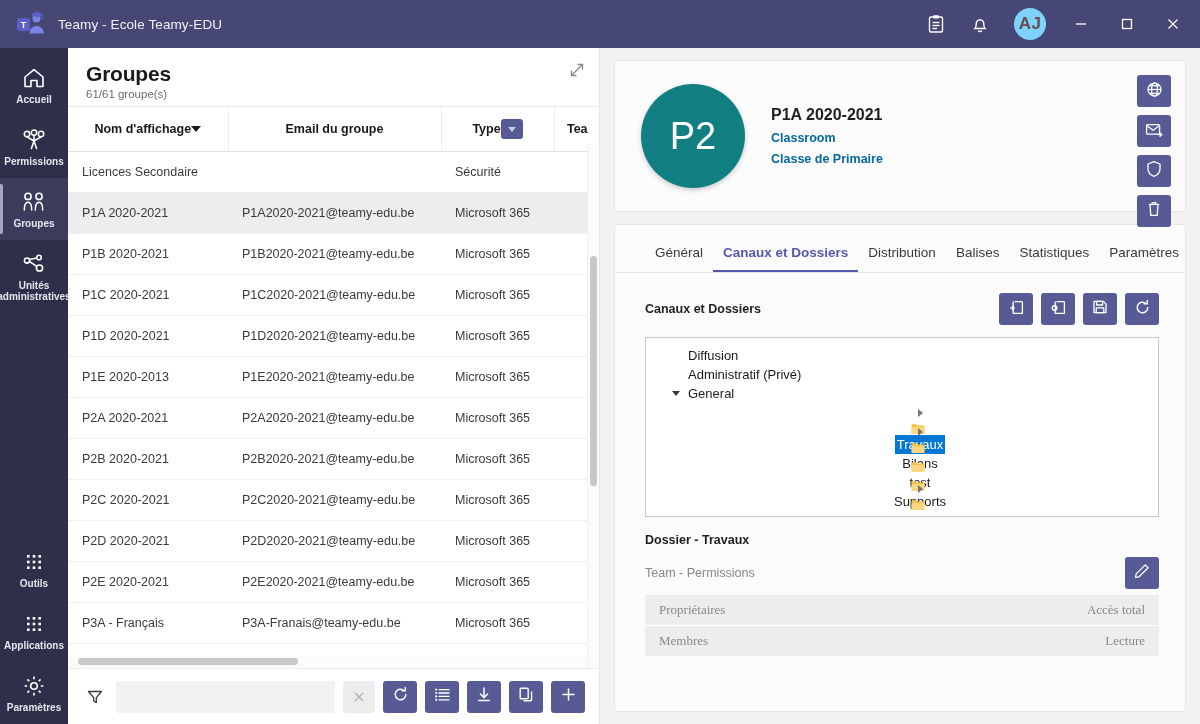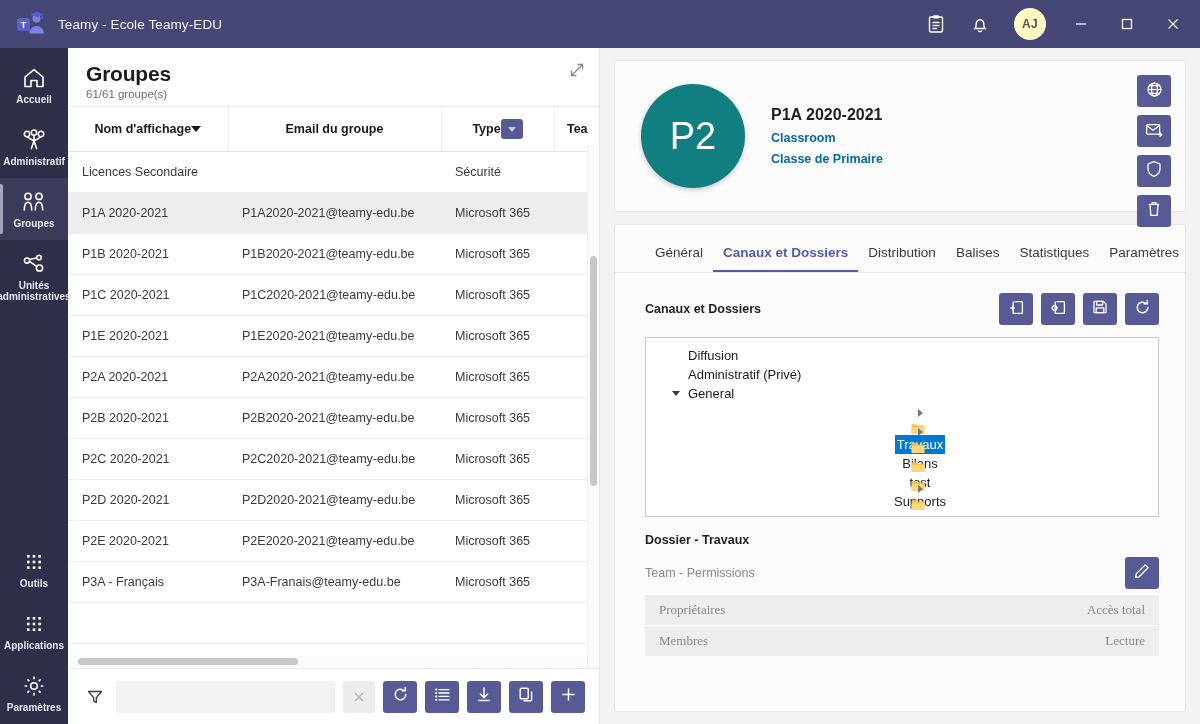--- a/index.html
+++ b/index.html
@@ -29,23 +29,23 @@
     font-size: 13.5px; color: #f2f2f4; margin-left: 10px; letter-spacing: .1px;
     white-space: nowrap;
   }
   .tb-spacer { flex: 1 1 auto; }
   .tb-icon {
     width: 44px; height: 48px; display:flex; align-items:center; justify-content:center;
     cursor: pointer;
   }
   .tb-avatar {
     width: 32px; height: 32px; border-radius: 50%;
-    background: #fef9c3; color: #6b4a52;
+    background: #7dd3fc; color: #6b4a52;
     display:flex; align-items:center; justify-content:center;
-    font-size: 12px; font-weight: 700; margin: 0 12px;
+    font-size: 17px; font-weight: 700; margin: 0 12px;
     letter-spacing: .3px;
   }
   .winbtn {
     width: 46px; height: 48px; display:flex; align-items:center; justify-content:center;
     cursor: pointer;
   }
   .winbtn:last-child { margin-right: 4px; }
 
   
   .body { flex: 1 1 auto; display: flex; min-height: 0; }
@@ -309,21 +309,21 @@
       <div class="rail-item">
         <div class="rail-ic">
           <svg width="26" height="22" viewBox="0 0 26 22" fill="none" stroke="#ffffff" stroke-width="1.55" stroke-linecap="round">
             <circle cx="6" cy="5" r="2.7"></circle>
               <circle cx="13" cy="3.6" r="2.7"></circle>
               <circle cx="20" cy="5" r="2.7"></circle>
             <path d="M13 6.4 V12 M6 7.8 L13 12 M20 7.8 L13 12"></path>
             <path d="M10.4 19.6 L13 12 L15.6 19.6"></path>
           </svg>
         </div>
-        <div class="rail-lb">Administratif</div>
+        <div class="rail-lb">Permissions</div>
       </div>
 
       <div class="rail-item active">
         <div class="rail-ic">
           <svg width="26" height="22" viewBox="0 0 26 22" fill="none" stroke="#ffffff" stroke-width="1.55" stroke-linecap="round">
             <circle cx="7" cy="5.4" r="3.1"></circle>
               <circle cx="18" cy="5.4" r="3.1"></circle>
             <path d="M3.3 19 C3.3 13.8 5 11.2 7 11.2 C9 11.2 10.7 13.8 10.7 19"></path>
             <path d="M14.3 19 C14.3 13.8 16 11.2 18 11.2 C20 11.2 21.7 13.8 21.7 19"></path>
           </svg>
@@ -453,21 +453,27 @@
                 <td class="c3">Microsoft 365</td>
                 <td class="c4"></td>
               </tr>
               <tr>
                 <td class="c1">P1C 2020-2021</td>
                 <td class="c2">P1C2020-2021@teamy-edu.be</td>
                 <td class="c3">Microsoft 365</td>
                 <td class="c4"></td>
               </tr>
               <tr>
-                <td class="c1">P1E 2020-2021</td>
+                <td class="c1">P1D 2020-2021</td>
+                <td class="c2">P1D2020-2021@teamy-edu.be</td>
+                <td class="c3">Microsoft 365</td>
+                <td class="c4"></td>
+              </tr>
+              <tr>
+                <td class="c1">P1E 2020-2013</td>
                 <td class="c2">P1E2020-2021@teamy-edu.be</td>
                 <td class="c3">Microsoft 365</td>
                 <td class="c4"></td>
               </tr>
               <tr>
                 <td class="c1">P2A 2020-2021</td>
                 <td class="c2">P2A2020-2021@teamy-edu.be</td>
                 <td class="c3">Microsoft 365</td>
                 <td class="c4"></td>
               </tr>

